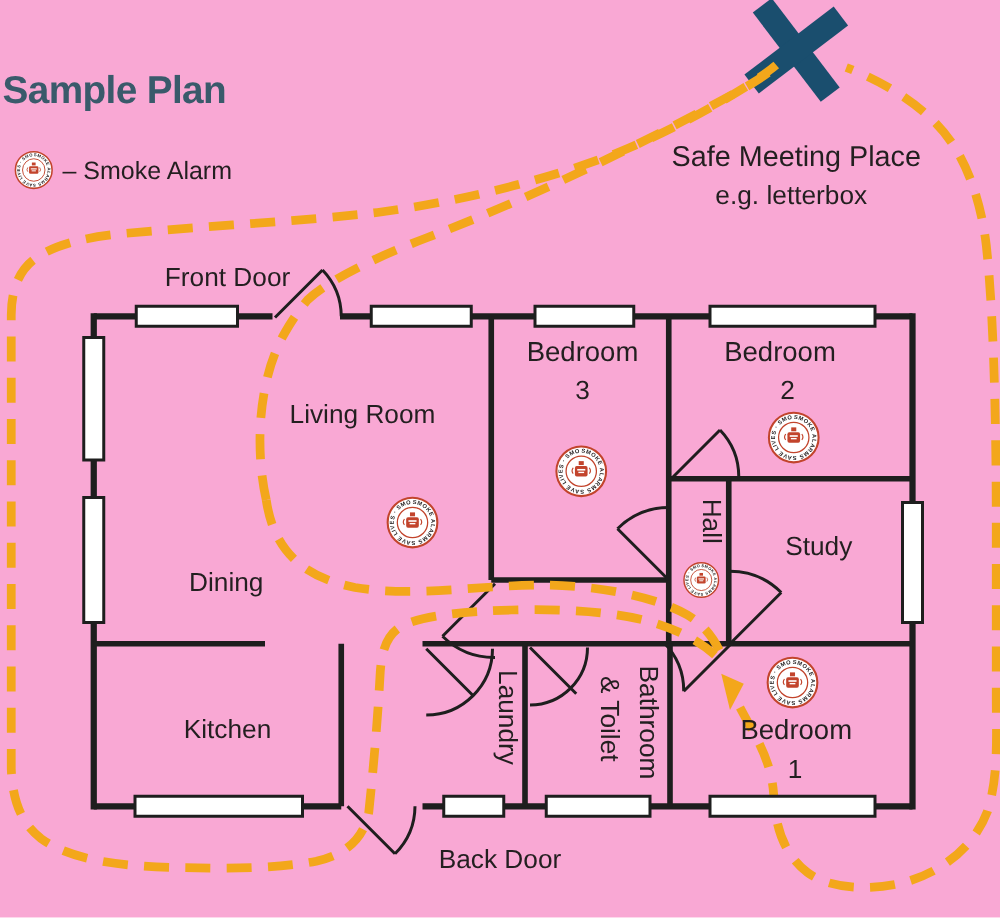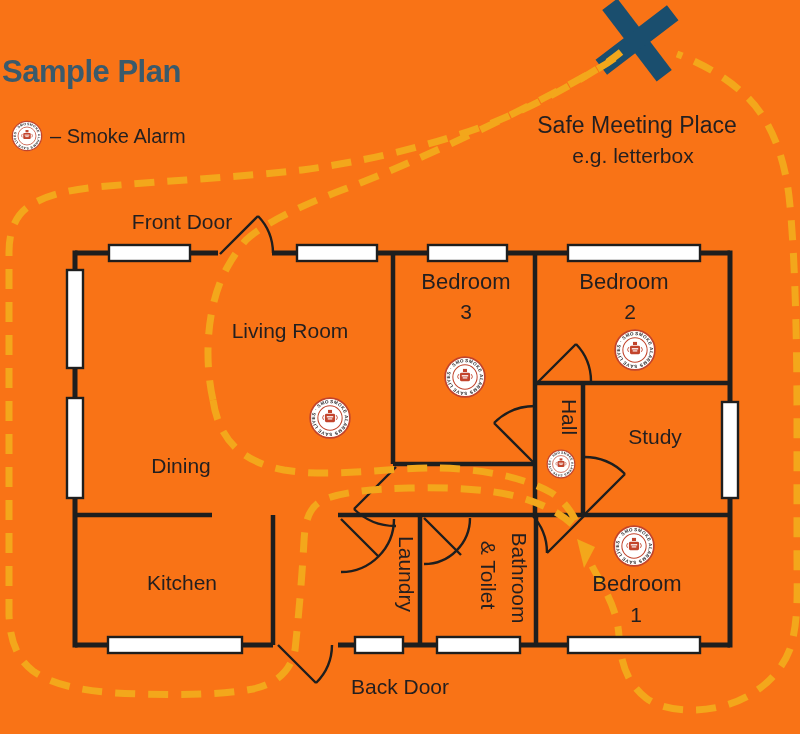--- a/index.html
+++ b/index.html
@@ -1,16 +1,16 @@
 <!DOCTYPE html>
 <html><head>
 <meta charset="utf-8">
 <style>
   html,body{margin:0;padding:0;background:#ffffff;}
-  .stage{position:relative;width:800px;height:734px;background:#f97316;overflow:hidden;
+  .stage{position:relative;width:800px;height:734px;background:#f9a8d4;overflow:hidden;
          font-family:"Liberation Sans", sans-serif;}
   svg{position:absolute;left:0;top:0;}
   text{fill:#231F20;}
   .wall{stroke:#1E1E1E;fill:none;}
   .door{stroke:#1E1E1E;stroke-width:2.4;fill:none;}
   .window{fill:#ffffff;stroke:#1E1E1E;stroke-width:2.4;}
   .route{fill:none;stroke:#F3A71B;stroke-width:7;stroke-dasharray:20 13;}
   .room-label{font-size:21px;}
   .room-label-lg{font-size:22px;}
   .door-label{font-size:21px;}

